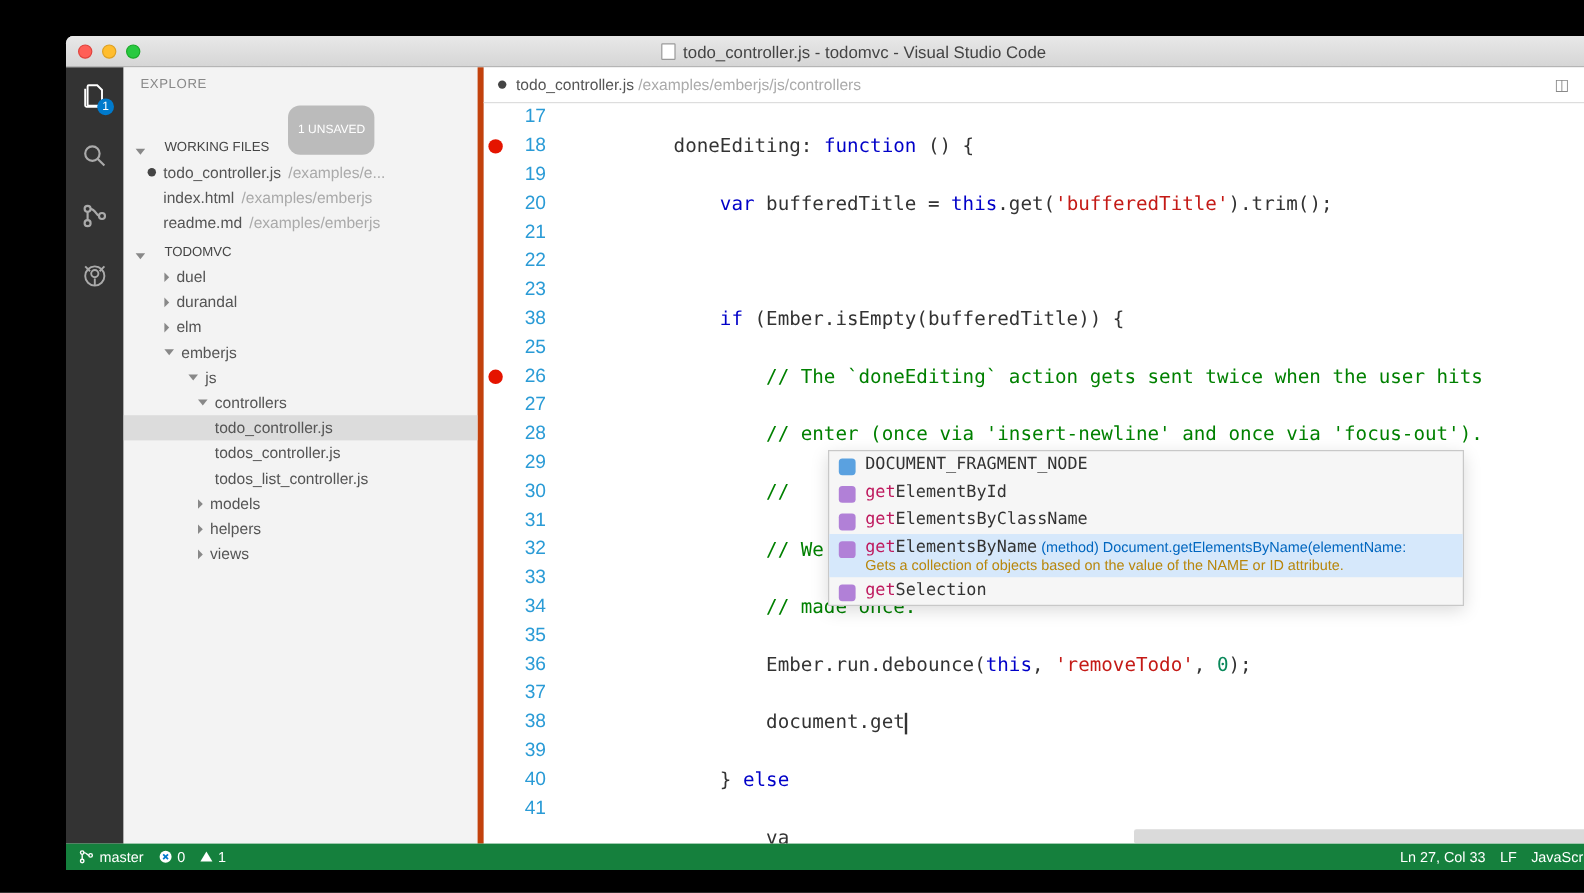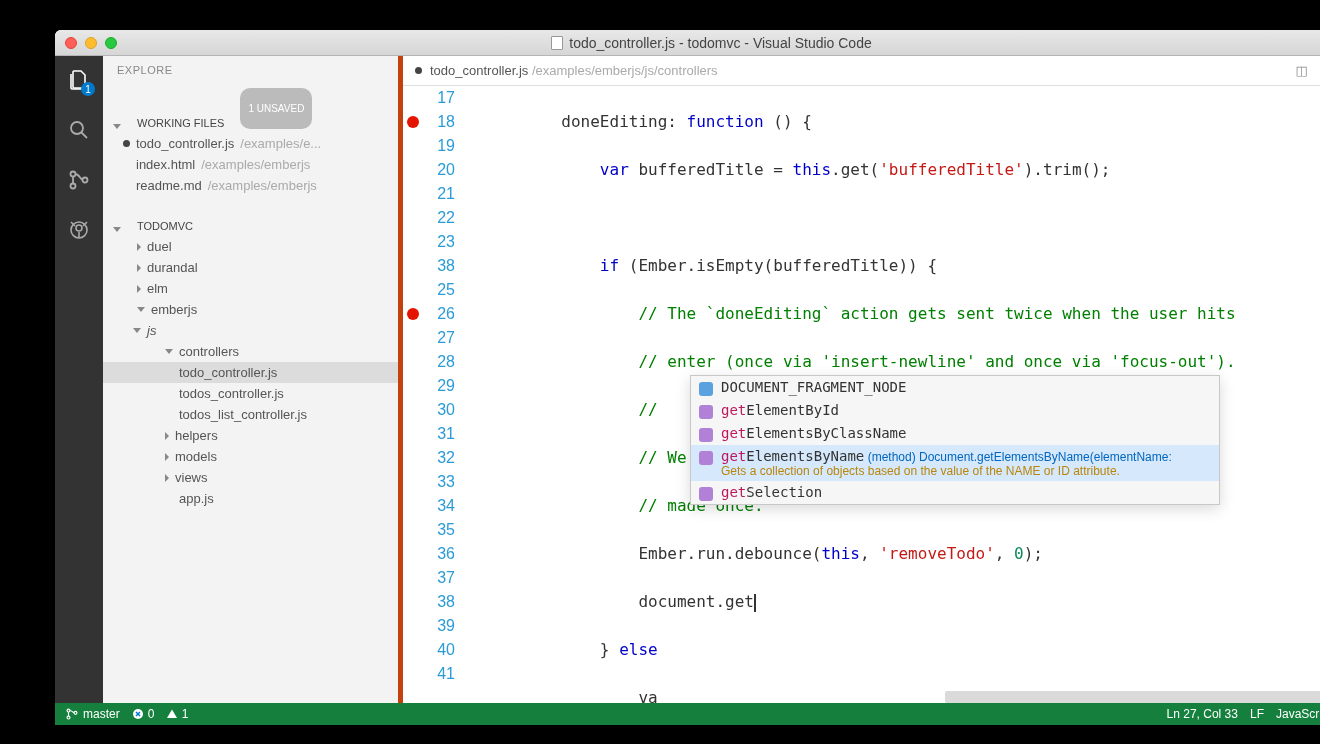--- a/index.html
+++ b/index.html
@@ -16,21 +16,21 @@
 .body { flex: 1; display: flex; min-height: 0; }
 .activity { width: 48px; background: #333; display: flex; flex-direction: column; align-items: center; padding-top: 10px; gap: 22px; }
 .act-item { width: 28px; height: 28px; color: #aaa; display: flex; align-items: center; justify-content: center; position: relative; cursor: pointer; }
 .act-item.active { color: #fff; }
 .badge { position: absolute; bottom: -2px; right: -2px; background: #007acc; color: #fff; border-radius: 50%; width: 14px; height: 14px; font-size: 10px; display: flex; align-items: center; justify-content: center; }
 .sidebar { width: 300px; background: #f3f3f3; border-right: 5px solid #c2410c; display: flex; flex-direction: column; font-size: 13px; color: #555; overflow: hidden; }
 .side-hdr { padding: 8px 14px; font-size: 11px; color: #888; letter-spacing: .5px; }
 .sect-hdr { padding: 4px 10px; font-size: 11px; font-weight: normal; color: #444; display: flex; align-items: flex-end; gap: 16px; }
 .pill { background: #bbb; color: #fff; border-radius: 10px; padding: 15px 8px; font-size: 10px; }
 .tree-row { padding: 3px 10px 3px 20px; display: flex; align-items: center; gap: 6px; cursor: pointer; white-space: nowrap; overflow: hidden; }
-.tree-row.indent1 { padding-left: 34px; } .tree-row.indent2 { padding-left: 30px; font-style: italic; } .tree-row.indent3 { padding-left: 62px; } .tree-row.indent4 { padding-left: 76px; }
+.tree-row.indent1 { padding-left: 34px; } .tree-row.indent2 { padding-left: 54px; } .tree-row.indent3 { padding-left: 62px; } .tree-row.indent4 { padding-left: 76px; }
 .tree-row.sel { background: #dcdcdc; }
 .tree-row .dim { color: #aaa; }
 .mod-dot { width: 7px; height: 7px; background: #444; border-radius: 50%; flex-shrink: 0; }
 .chev { width: 0; height: 0; display: inline-block; }
 .chev.r { border-left: 4px solid #888; border-top: 4px solid transparent; border-bottom: 4px solid transparent; }
 .chev.d { border-top: 5px solid #888; border-left: 4px solid transparent; border-right: 4px solid transparent; }
 .editor { flex: 1; display: flex; flex-direction: column; min-width: 0; }
 .tabbar { height: 30px; border-bottom: 1px solid #ddd; display: flex; align-items: center; padding: 0 12px; color: #555; font-size: 13px; }
 .tabbar .dim { color: #aaa; }
 .tab-dot { width: 7px; height: 7px; background: #444; border-radius: 50%; margin-right: 8px; }
@@ -123,21 +123,21 @@
           <span style="width:7px"></span>
           <span>index.html</span> 
           <span class="dim">/examples/emberjs</span>
         </div>
       <div class="tree-row">
           <span style="width:7px"></span>
           <span>readme.md</span> 
           <span class="dim">/examples/emberjs</span>
         </div>
 
-      <div class="sect-hdr" style="margin-top:20px">
+      <div class="sect-hdr" style="margin-top:4px">
         <span class="chev d"></span>
         <span>TODOMVC</span>
       </div>
       <div class="tree-row indent1">
           <span class="chev r"></span>
           <span>duel</span>
         </div>
       <div class="tree-row indent1">
           <span class="chev r"></span>
           <span>durandal</span>
@@ -162,33 +162,29 @@
           <span>todo_controller.js</span>
         </div>
       <div class="tree-row indent4">
           <span>todos_controller.js</span>
         </div>
       <div class="tree-row indent4">
           <span>todos_list_controller.js</span>
         </div>
       <div class="tree-row indent3">
           <span class="chev r"></span>
+          <span>models</span>
+        </div>
+      <div class="tree-row indent3">
+          <span class="chev r"></span>
           <span>helpers</span>
         </div>
       <div class="tree-row indent3">
           <span class="chev r"></span>
-          <span>models</span>
-        </div>
-      <div class="tree-row indent3">
-          <span class="chev r"></span>
           <span>views</span>
-        </div>
-      <div class="tree-row indent3">
-          <span style="width:8px"></span>
-          <span>app.js</span>
         </div>
     </div>
 
     <div class="editor">
       <div class="tabbar">
         <span class="tab-dot"></span>
         <span>todo_controller.js</span>&nbsp;
         <span class="dim">/examples/emberjs/js/controllers</span>
         <div class="tab-actions">
           <span>◫</span>

